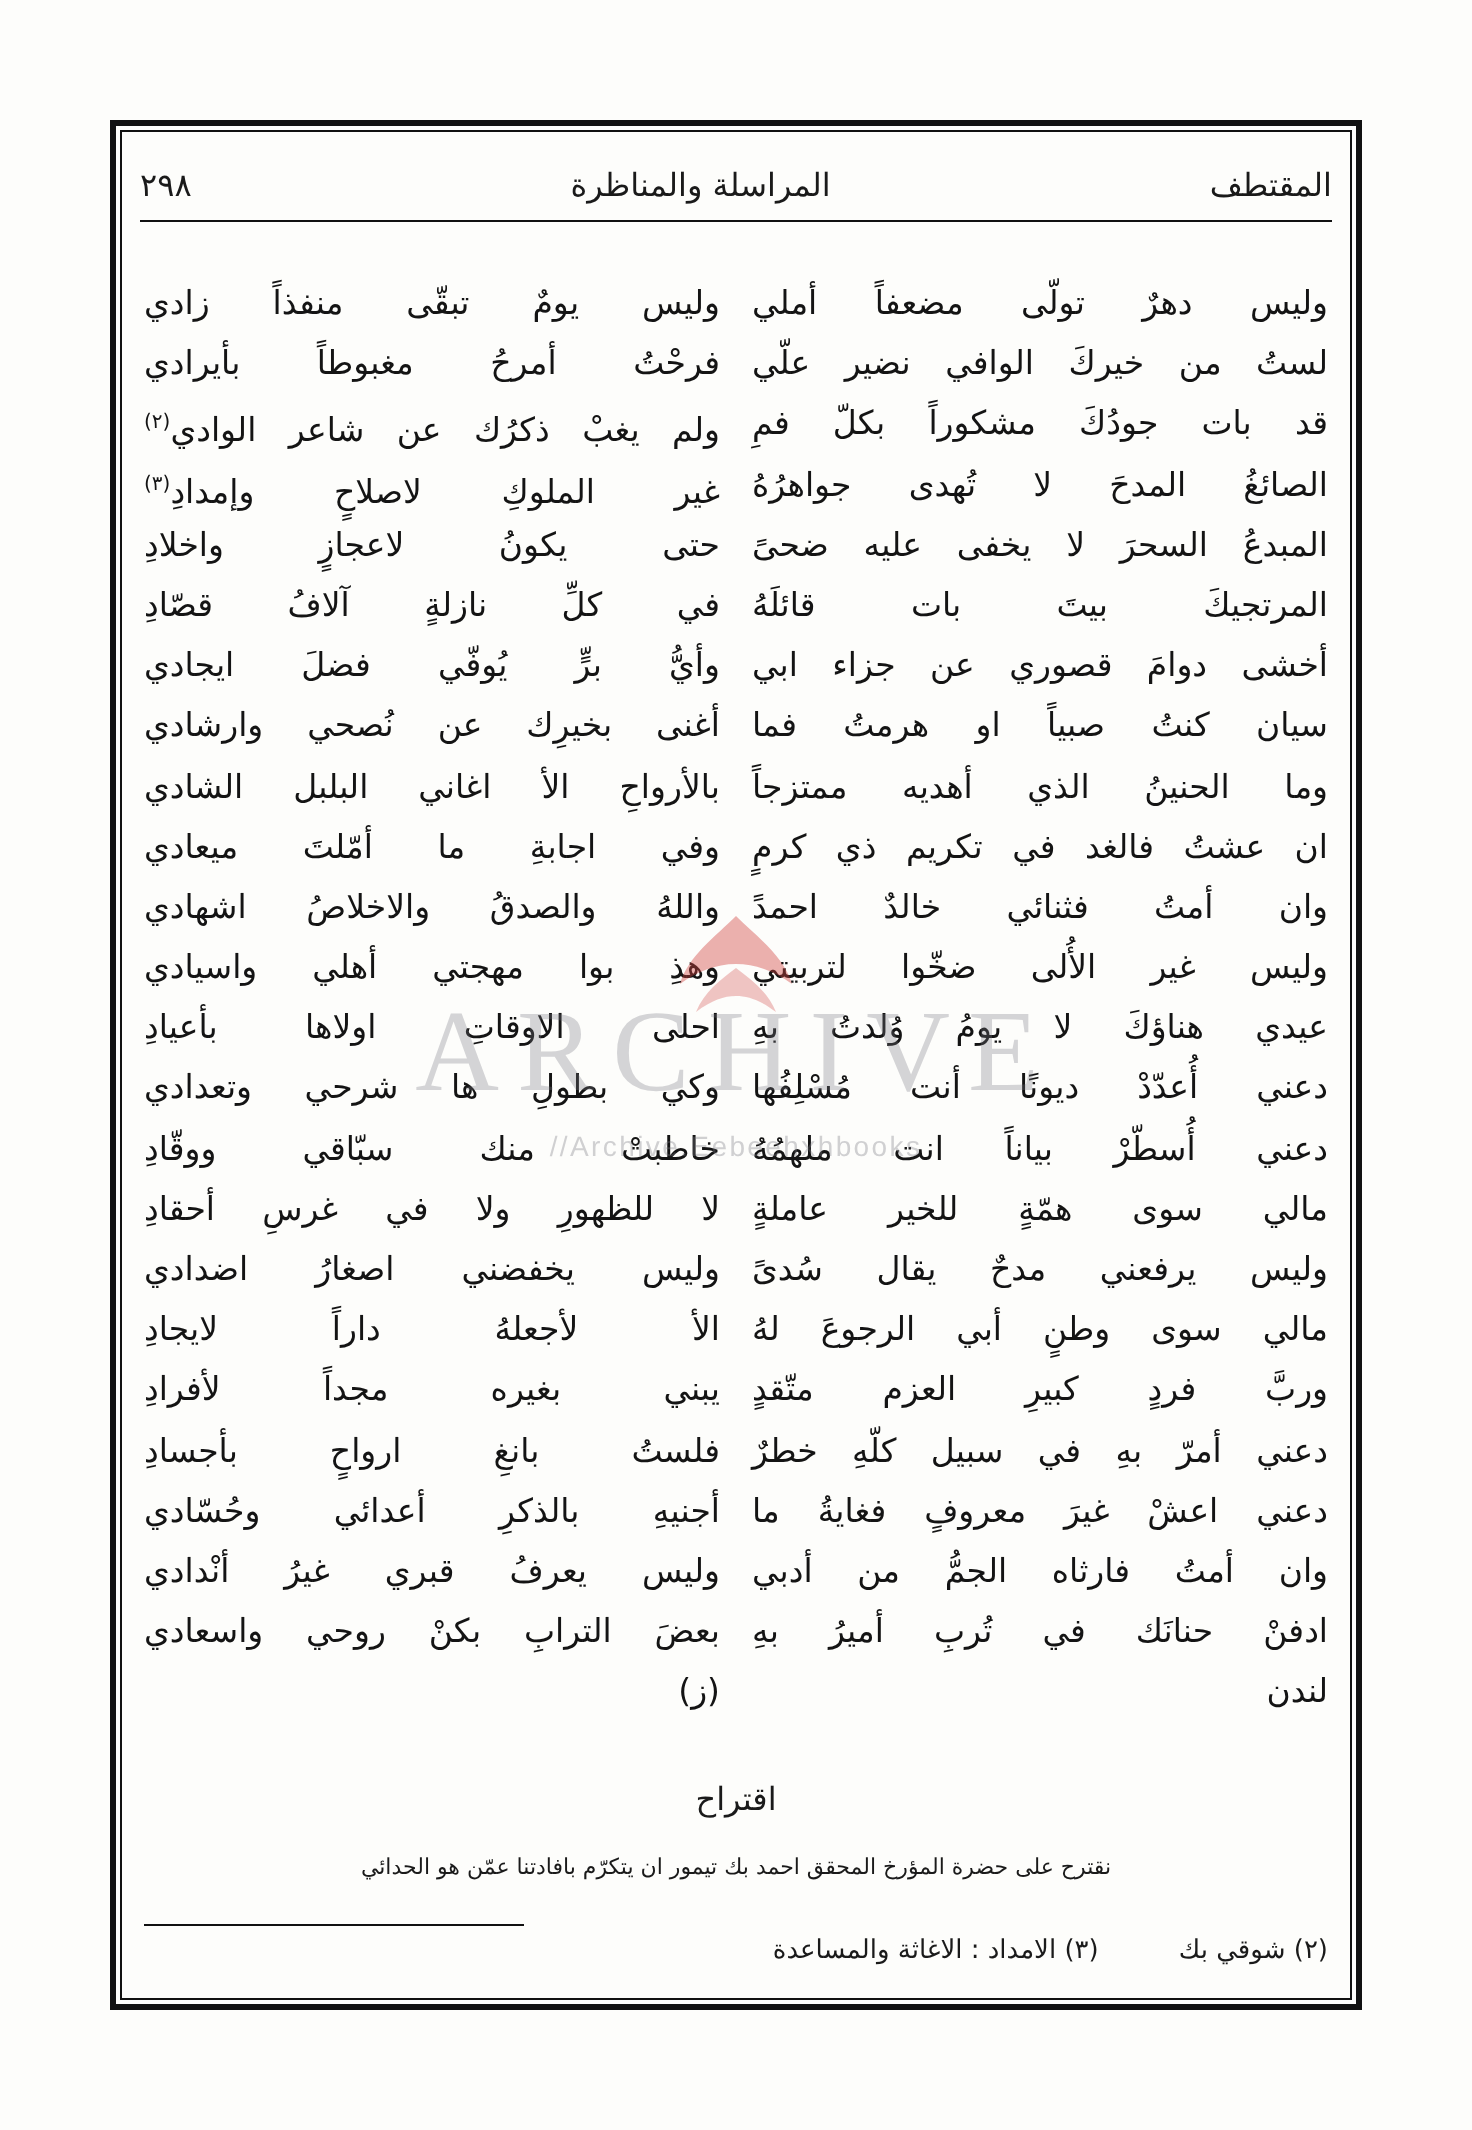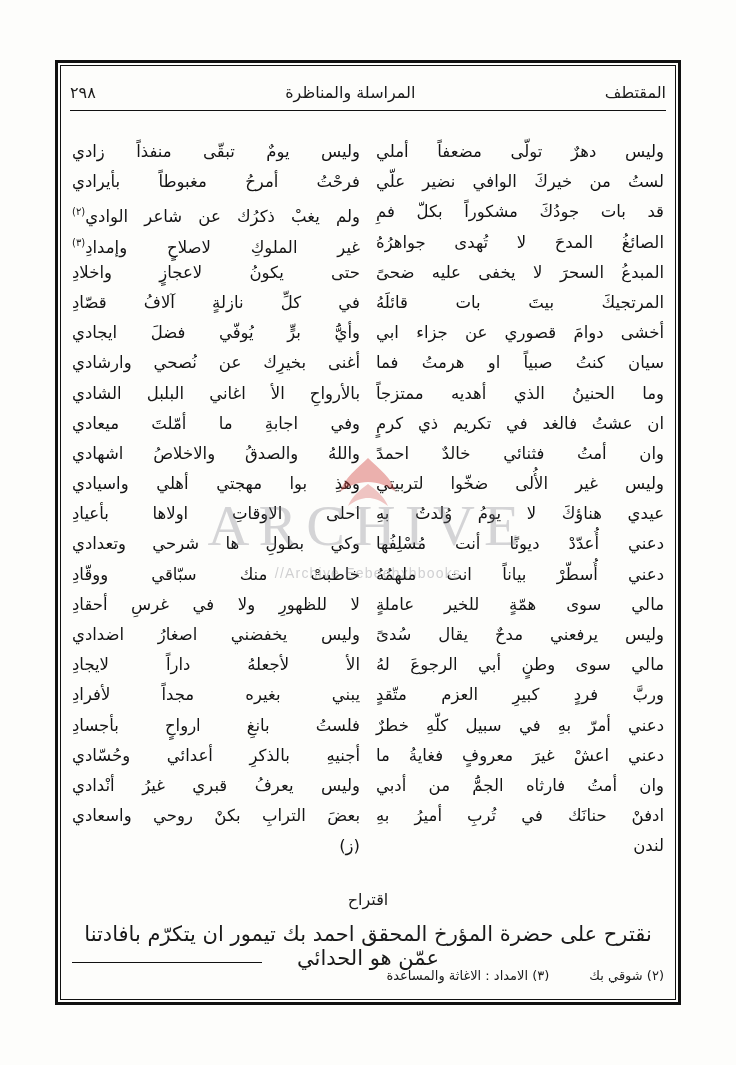--- a/index.html
+++ b/index.html
@@ -117,21 +117,21 @@
     text-align: center;
     font-size: 16px;
     direction: rtl;
   }
   #section-body {
     position: absolute;
     left: 72px;
     top: 922px;
     width: 592px;
     direction: rtl;
-    font-size: 21px;
+    font-size: 11px;
     line-height: 24px;
     text-align: center;
   }
 
   
   #footnote-rule {
     position: absolute;
     left: 72px;
     top: 962px;
     width: 190px;

